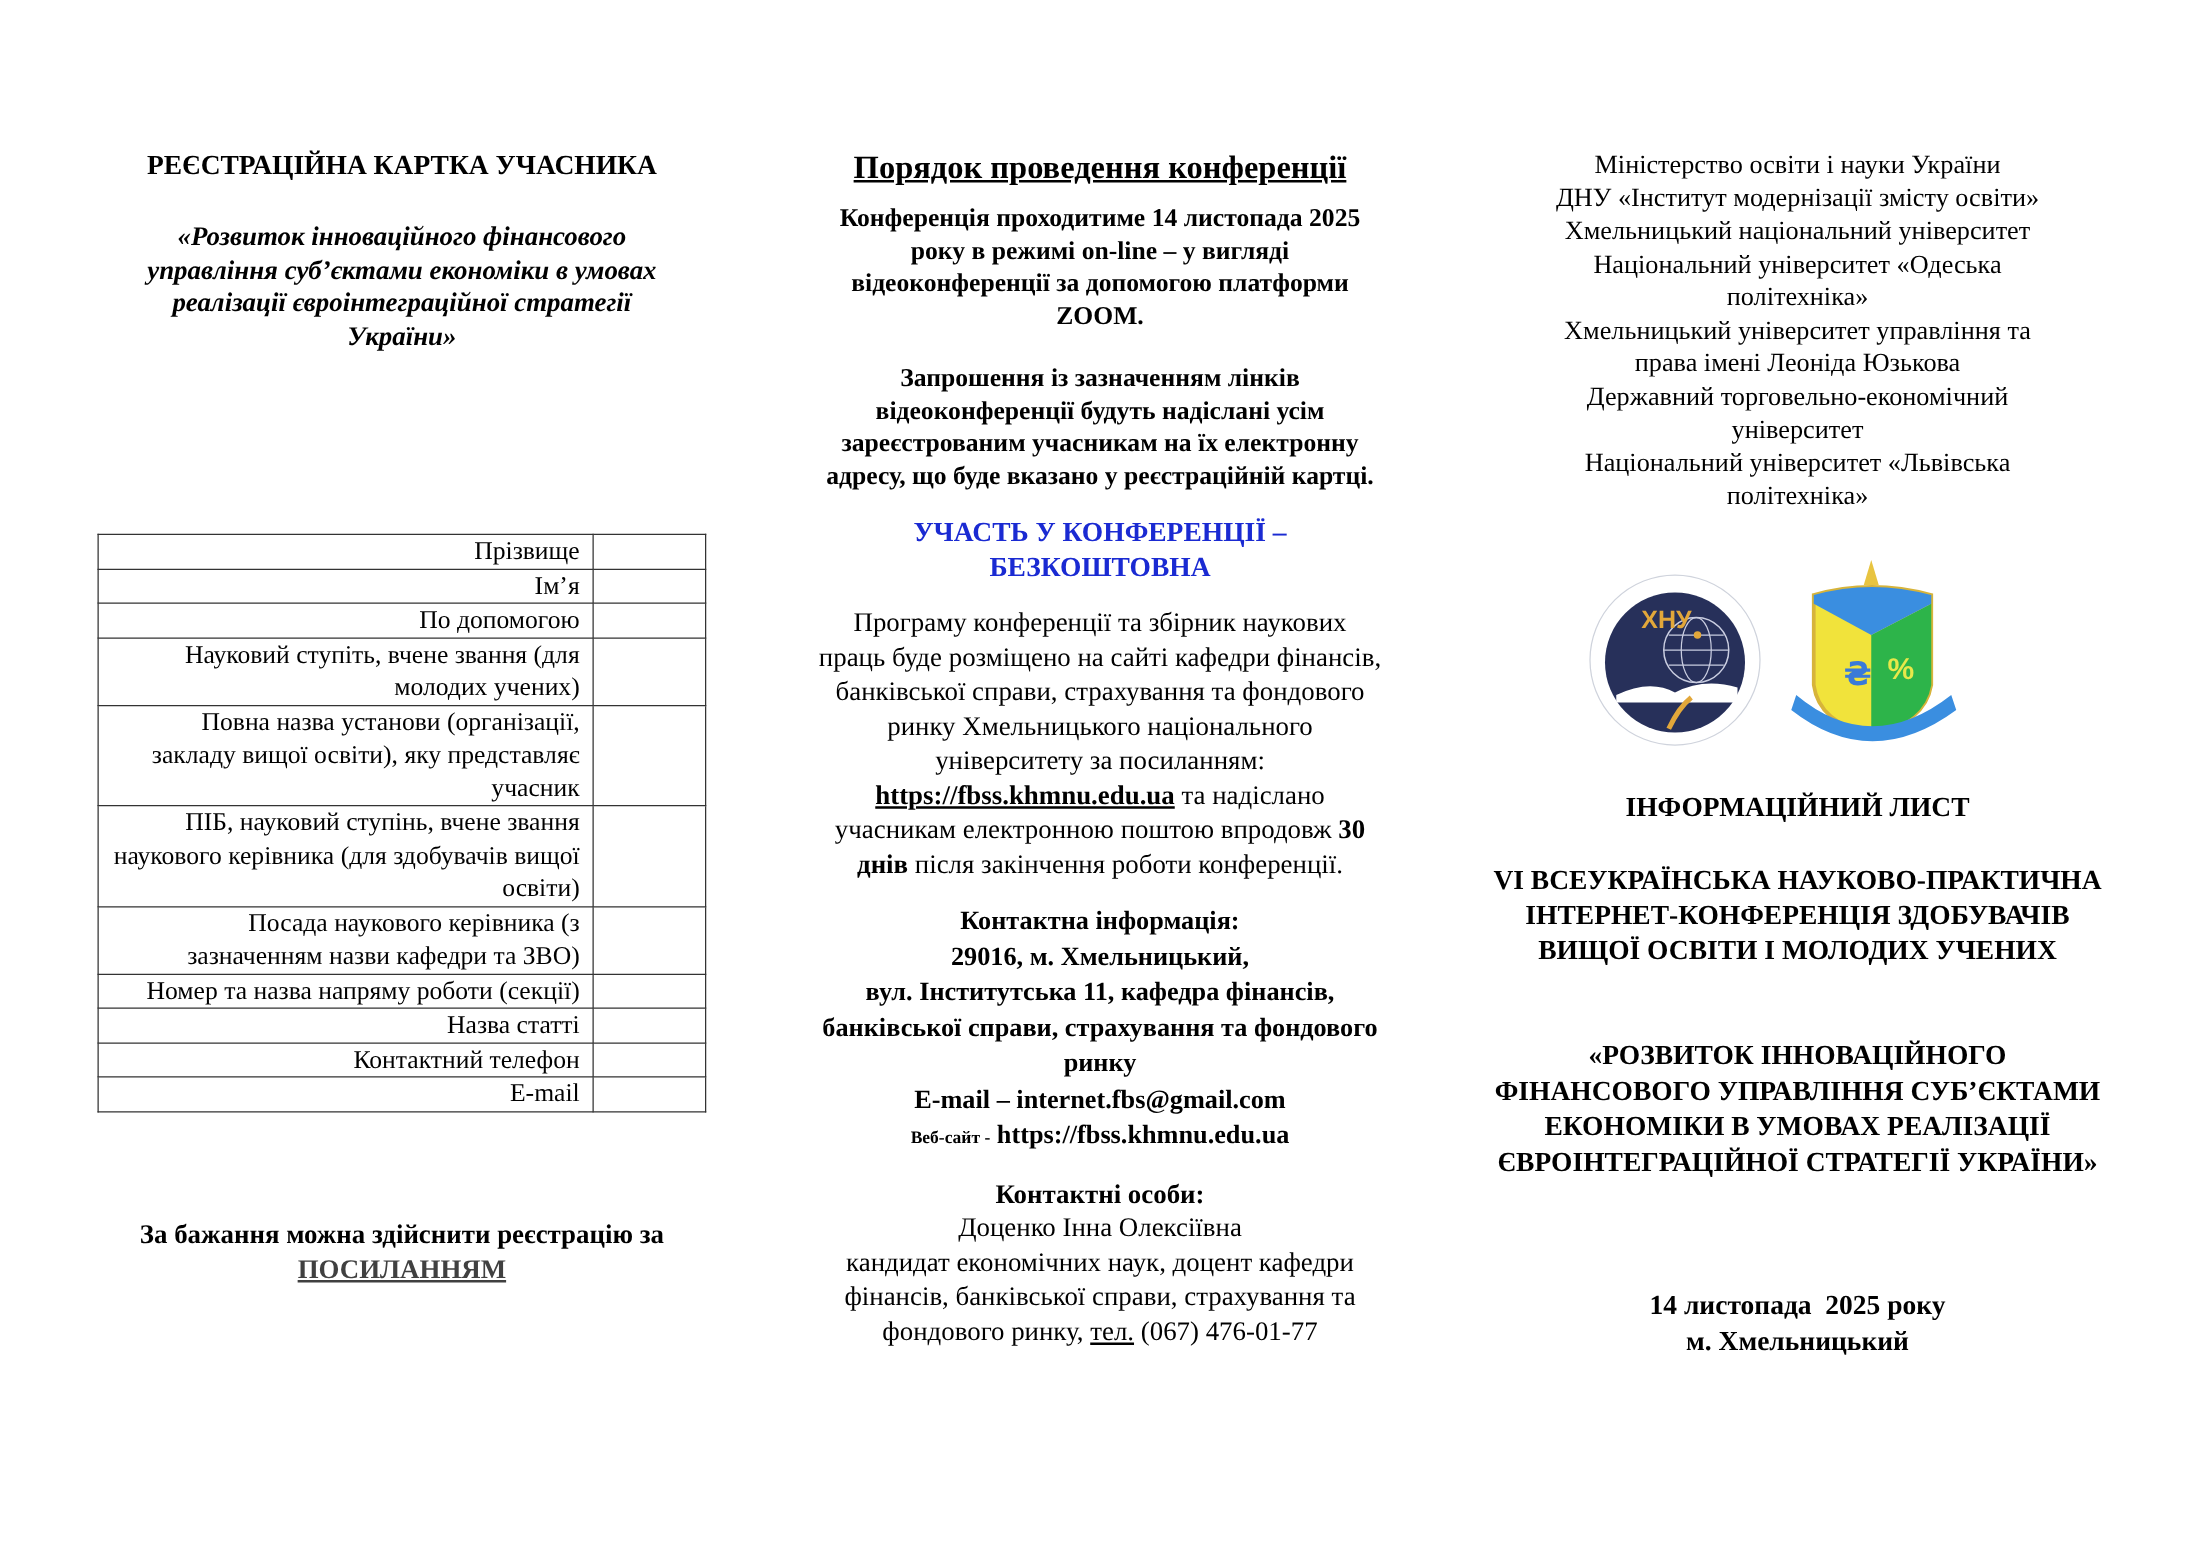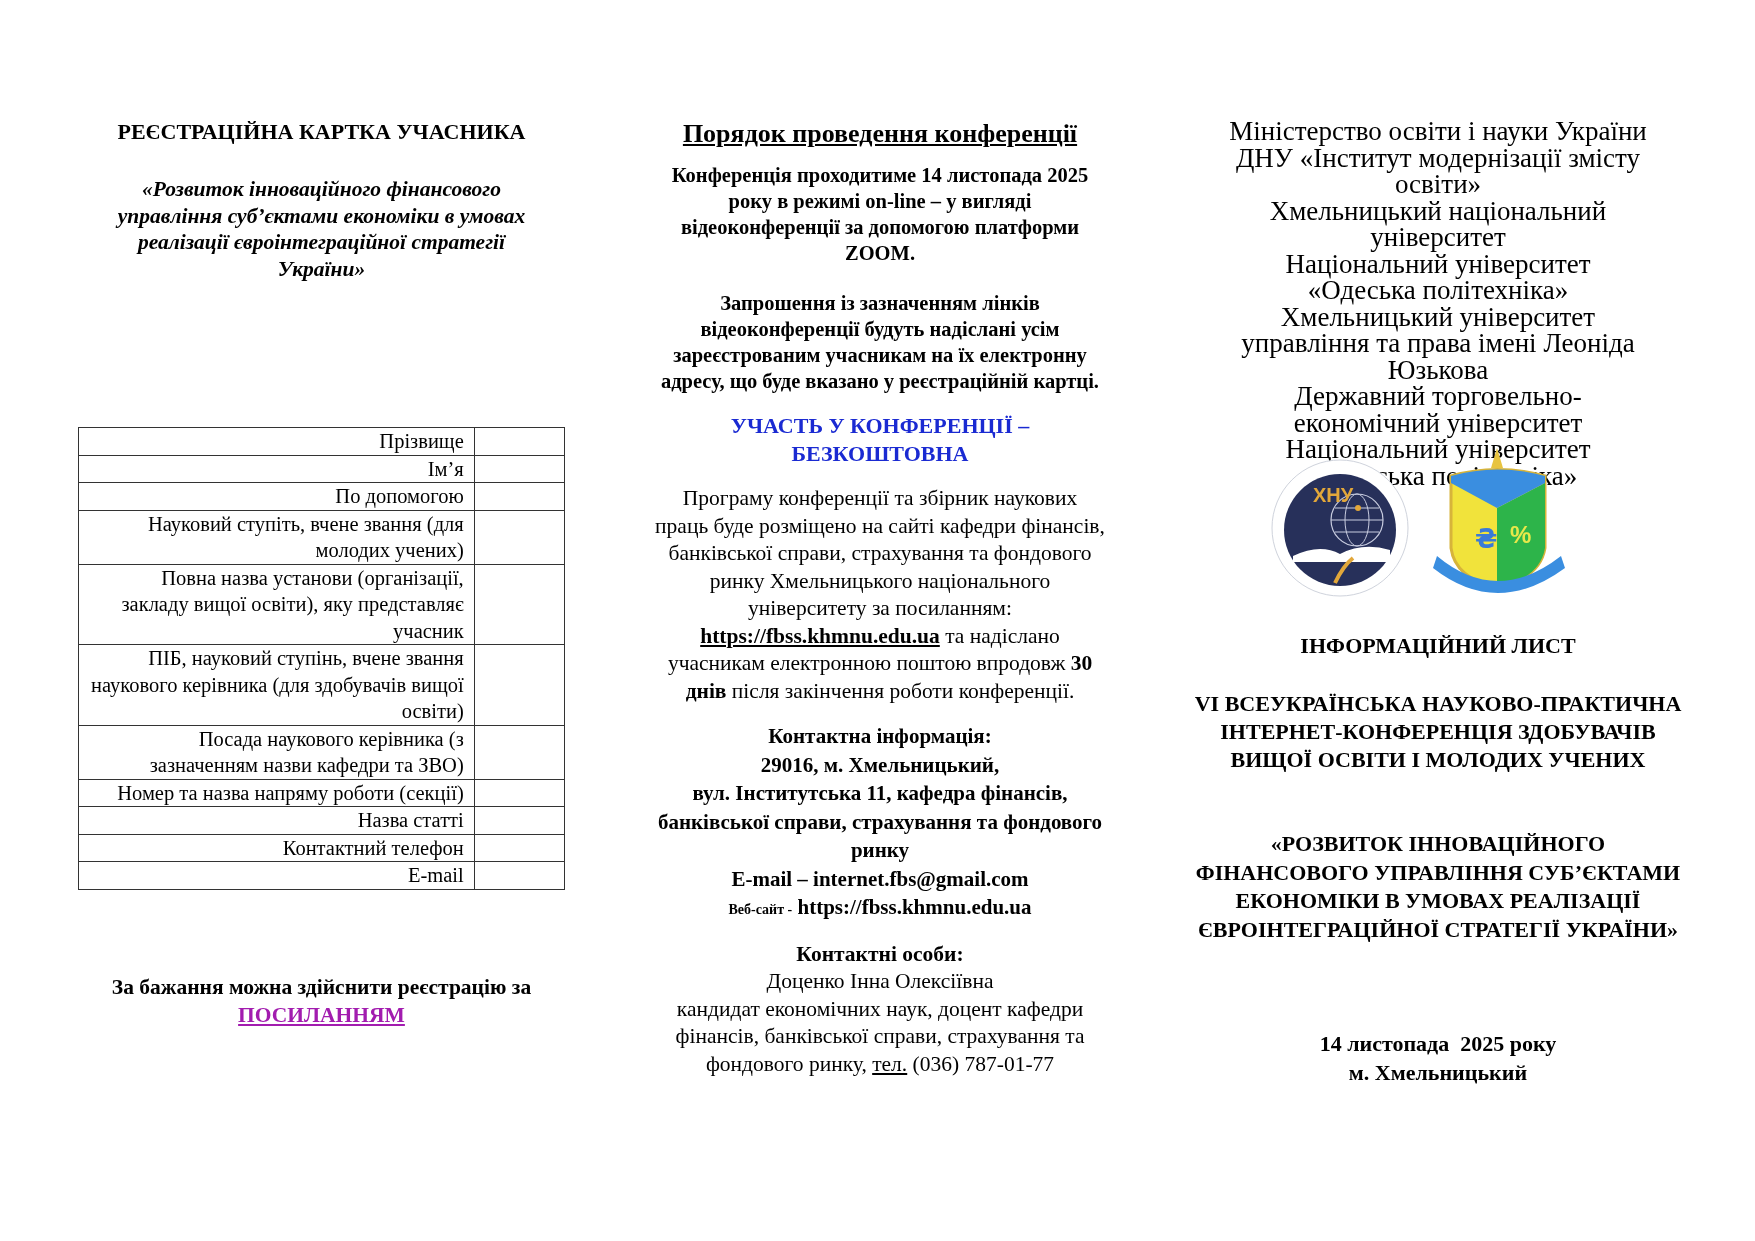--- a/index.html
+++ b/index.html
@@ -15,39 +15,39 @@
   
   #col-left { left: 78px; top: 118px; width: 487px; }
   #reg-title { font-size: 22px; font-weight: bold; line-height: 28px; }
   #reg-sub { font-size: 21.5px; line-height: 26.5px; margin-top: 18px; padding: 0 20px; }
   #reg-theme { font-size: 21.5px; line-height: 26.5px; margin-top: 30px; font-weight: bold; font-style: italic; padding: 0 24px; }
   #reg-table { position: absolute; left: 78px; top: 427px; width: 487px; border-collapse: collapse; font-size: 20.5px; line-height: 26.5px; }
   #reg-table td { border: 1.5px solid #333; padding: 0 10px; vertical-align: top; text-align: right; }
   #reg-table td.val { width: 90px; padding: 0; }
   #reg-table td.lbl { width: 377px; }
   #reg-link-block { position: absolute; left: 78px; top: 973px; width: 487px; text-align: center; font-size: 21.5px; line-height: 28px; font-weight: bold; }
-  #reg-link { color: #a21caf; text-decoration: underline; }
+  #reg-link { color: #404040; text-decoration: underline; }
 
   
   #col-mid { left: 655px; top: 120px; width: 450px; }
   #mid-title { font-size: 26px; line-height: 28px; font-weight: bold; text-decoration: underline; }
   .mid-bold { font-size: 20.5px; line-height: 26px; font-weight: bold; }
   #mid-p1 { margin-top: 14px; }
   #mid-p2 { margin-top: 24px; }
   #mid-free { margin-top: 18px; color: #1a2ad2; font-size: 22px; line-height: 28px; font-weight: bold; }
   #mid-p3 { margin-top: 17px; font-size: 21.5px; line-height: 27.5px; }
   #mid-url { font-weight: bold; text-decoration: underline; color: #000; }
   #mid-contact { margin-top: 17px; font-size: 21px; line-height: 28.5px; font-weight: bold; }
   #mid-web { font-size: 14px; }
   #mid-persons { margin-top: 16px; font-size: 21.5px; line-height: 27.5px; }
   #mid-tel { text-decoration: underline; }
 
   
   #col-right { left: 1193px; top: 118px; width: 490px; }
-  #orgs { font-size: 27px; line-height: 26.5px; }
+  #orgs { font-size: 21px; line-height: 26.5px; }
   #logos { position: absolute; left: 1265px; top: 438px; width: 310px; height: 170px; }
   #info-title { position: absolute; left: 1193px; top: 632px; width: 490px; text-align: center; font-size: 22px; font-weight: bold; line-height: 28px; }
   #conf-title { position: absolute; left: 1193px; top: 690px; width: 490px; text-align: center; font-size: 22px; font-weight: bold; line-height: 28px; }
   #conf-theme { position: absolute; left: 1193px; top: 830px; width: 490px; text-align: center; font-size: 22px; font-weight: bold; line-height: 28.5px; }
   #conf-date { position: absolute; left: 1193px; top: 1030px; width: 490px; text-align: center; font-size: 22px; font-weight: bold; line-height: 28.5px; }
 </style>
 </head>
 <body>
 
 <div class="col" id="col-left">
@@ -124,21 +124,21 @@
   <div id="mid-contact">
     <p>Контактна інформація:</p>
     <p>29016, м. Хмельницький,</p>
     <p>вул. Інститутська 11, кафедра фінансів, банківської справи, страхування та фондового ринку</p>
     <p>E-mail – internet.fbs@gmail.com</p>
     <p><span id="mid-web">Веб-сайт -</span> <span>https://fbss.khmnu.edu.ua</span></p>
   </div>
   <div id="mid-persons">
     <p class="bold">Контактні особи:</p>
     <p>Доценко Інна Олексіївна</p>
-    <p><span>кандидат економічних наук, доцент кафедри фінансів, банківської справи, страхування та фондового ринку,</span> <span id="mid-tel">тел.</span> <span>(036) 787-01-77</span></p>
+    <p><span>кандидат економічних наук, доцент кафедри фінансів, банківської справи, страхування та фондового ринку,</span> <span id="mid-tel">тел.</span> <span>(067) 476-01-77</span></p>
   </div>
 </div>
 
 <div class="col" id="col-right">
   <div id="orgs">
       <p style="padding: 0px 36px;">Міністерство освіти і науки України</p>
       <p style="padding: 0px 36px;">ДНУ «Інститут модернізації змісту освіти»</p>
       <p style="padding: 0px 36px;">Хмельницький національний університет</p>
       <p style="padding: 0px 36px;">Національний університет «Одеська політехніка»</p>
       <p style="padding: 0px 36px;">Хмельницький університет управління та права імені Леоніда Юзькова</p>

